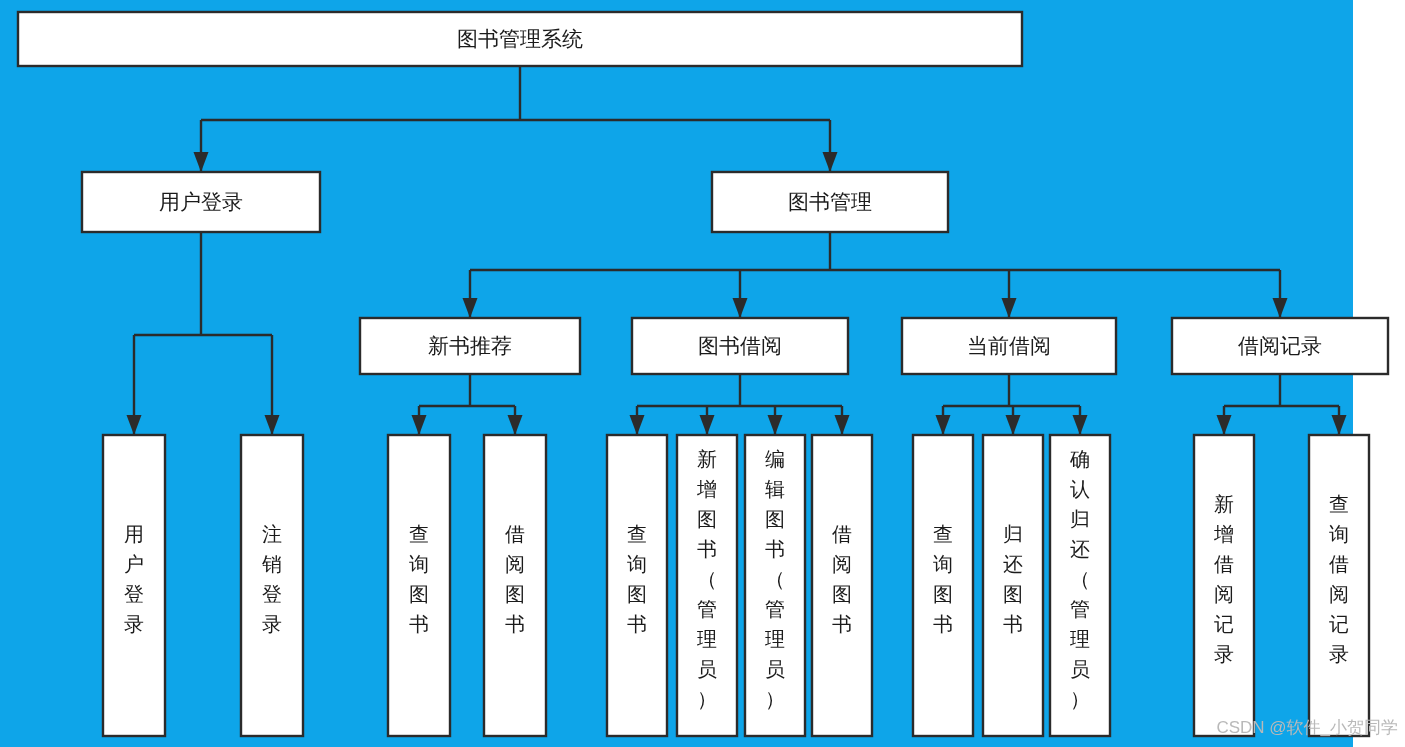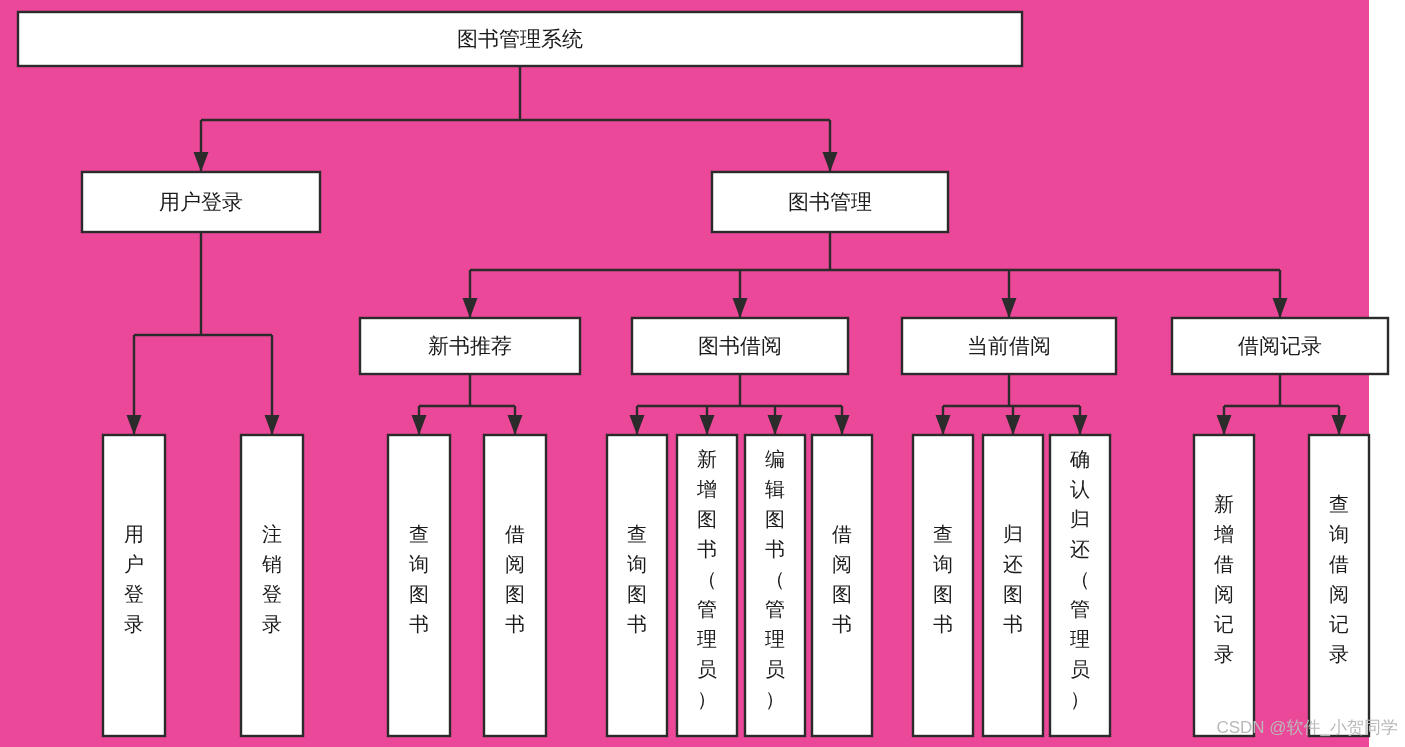--- a/index.html
+++ b/index.html
@@ -10,22 +10,21 @@
   body {
     width: 1405px;
     height: 747px;
     font-family: "Liberation Sans", "DejaVu Sans", sans-serif;
     overflow: hidden;
   }
   #diagram-root {
     position: relative;
     width: 1353px;
     height: 747px;
-    background: #ec4899;
-    padding-left: 16px;
+    background: #0ea5e9;
   }
   svg#diagram-svg {
     position: absolute;
     top: 0;
     left: 0;
     width: 1405px;
     height: 747px;
     display: block;
   }
   .node-box {

